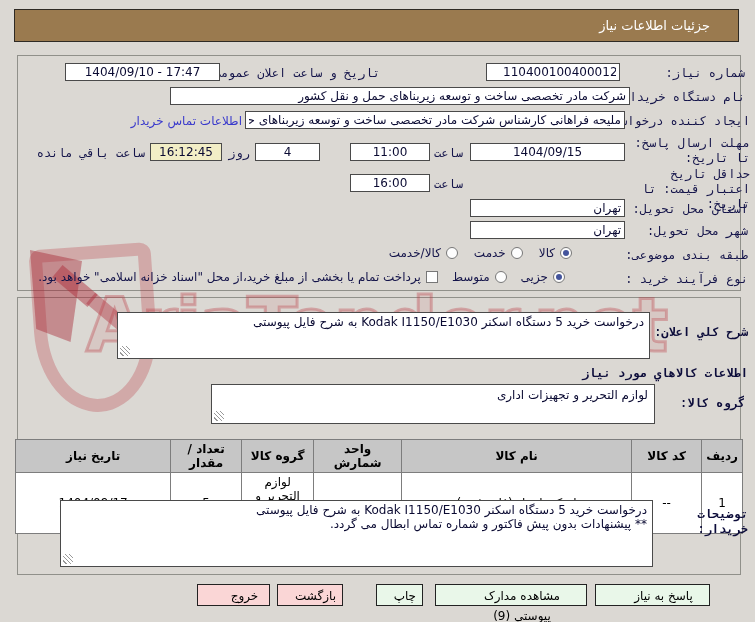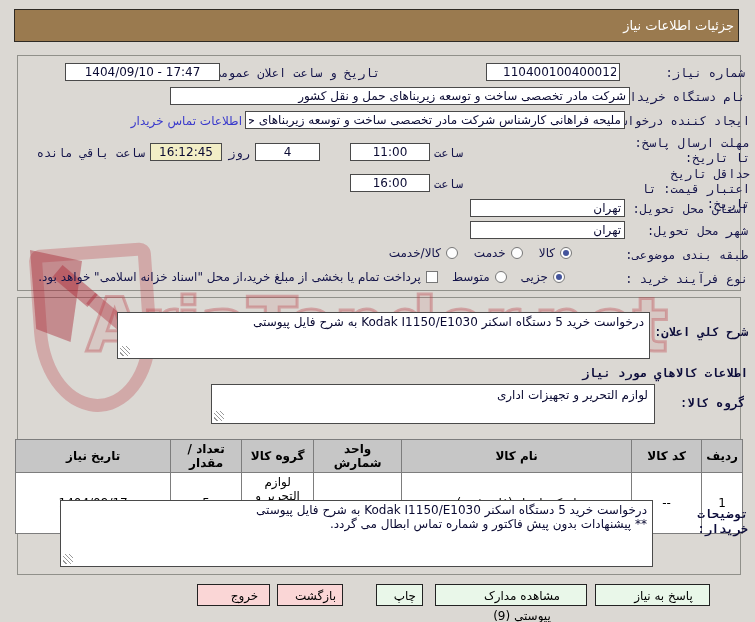--- a/index.html
+++ b/index.html
@@ -1,19 +1,19 @@
 <!DOCTYPE html>
 <html lang="fa" dir="rtl"><head>
 <meta charset="utf-8">
 <style>
   html,body{margin:0;padding:0;}
   body{font-family:"DejaVu Sans",sans-serif;}
   .page{position:relative;width:755px;height:622px;background:#dbd8d3;overflow:hidden;direction:rtl;}
   
-  .titlebar{position:absolute;left:14px;top:9px;width:725px;height:33px;background:#9a7a4f;border:1px solid #2e2a24;box-sizing:border-box;color:#fff;font-size:13px;line-height:31px;text-align:right;padding-right:4px;}
+  .titlebar{position:absolute;left:14px;top:9px;width:725px;height:33px;background:#9a7a4f;border:1px solid #2e2a24;box-sizing:border-box;color:#fff;font-size:13px;line-height:31px;text-align:right;padding-right:28px;}
   
   .gbox{position:absolute;border:1px solid #90908a;box-sizing:border-box;background:transparent;}
   #box1{left:17px;top:55px;width:724px;height:236px;}
   #box2{left:17px;top:297px;width:724px;height:278px;}
   
   .wm{position:absolute;pointer-events:none;z-index:1;}
   .wm-text{left:86px;top:282px;font-size:74px;font-weight:bold;direction:ltr;white-space:nowrap;letter-spacing:-2px;color:rgba(187,58,68,0.10);-webkit-text-stroke:3px rgba(187,58,68,0.34);}
   .wm-shield{left:34px;top:246px;width:96px;height:140px;border:13px solid rgba(187,58,68,0.30);border-radius:12px 12px 52% 52%;transform:rotate(-4deg);}
   .wm-bar1{left:52px;top:278px;width:46px;height:16px;background:rgba(172,40,54,0.45);transform:rotate(40deg);}
   .wm-bar2{left:86px;top:304px;width:40px;height:14px;background:rgba(172,40,54,0.40);transform:rotate(40deg);}
@@ -69,20 +69,21 @@
   <input class="inp ctr" style="right: 535px; top: 63px; width: 155px;" value="1404/09/10 - 17:47">
 
   <div class="lbl" style="right:10px;top:90px;">نام دستگاه خریدار:</div>
   <input class="inp rt" style="right: 125px; top: 87px; width: 460px;" value="شرکت مادر تخصصی ساخت و توسعه زیربناهای حمل و نقل کشور">
 
   <div class="lbl" style="right:5px;top:114px;">ایجاد کننده درخواست:</div>
   <input class="inp rt" style="right: 130px; top: 111px; width: 380px;" value="ملیحه فراهانی کارشناس شرکت مادر تخصصی ساخت و توسعه زیربناهای حمل">
   <span class="link" style="right:513px;top:114px;">اطلاعات تماس خریدار</span>
 
   <div class="lbl wrap" style="right:5px;top:137px;width:122px;">مهلت ارسال پاسخ: تا تاریخ:</div>
+  <input class="inp ctr" style="right: 130px; top: 143px; width: 155px;" value="1404/09/15">
   <div class="lbl" style="right:292px;top:146px;">ساعت</div>
   <input class="inp ctr" style="right: 325px; top: 143px; width: 80px;" value="11:00">
   <input class="inp ctr" style="right: 435px; top: 143px; width: 65px;" value="4">
   <div class="lbl" style="right:505px;top:146px;">روز و</div>
   <input class="inp ctr yellow" style="right: 533px; top: 143px; width: 72px;" value="16:12:45">
   <div class="lbl" style="right:610px;top:146px;">ساعت باقي مانده</div>
 
   <div class="lbl wrap" style="right:5px;top:168px;width:122px;">حداقل تاریخ اعتبار قیمت: تا تاریخ:</div>
   <div class="lbl" style="right:292px;top:177px;">ساعت</div>
   <input class="inp ctr" style="right: 325px; top: 174px; width: 80px;" value="16:00">

